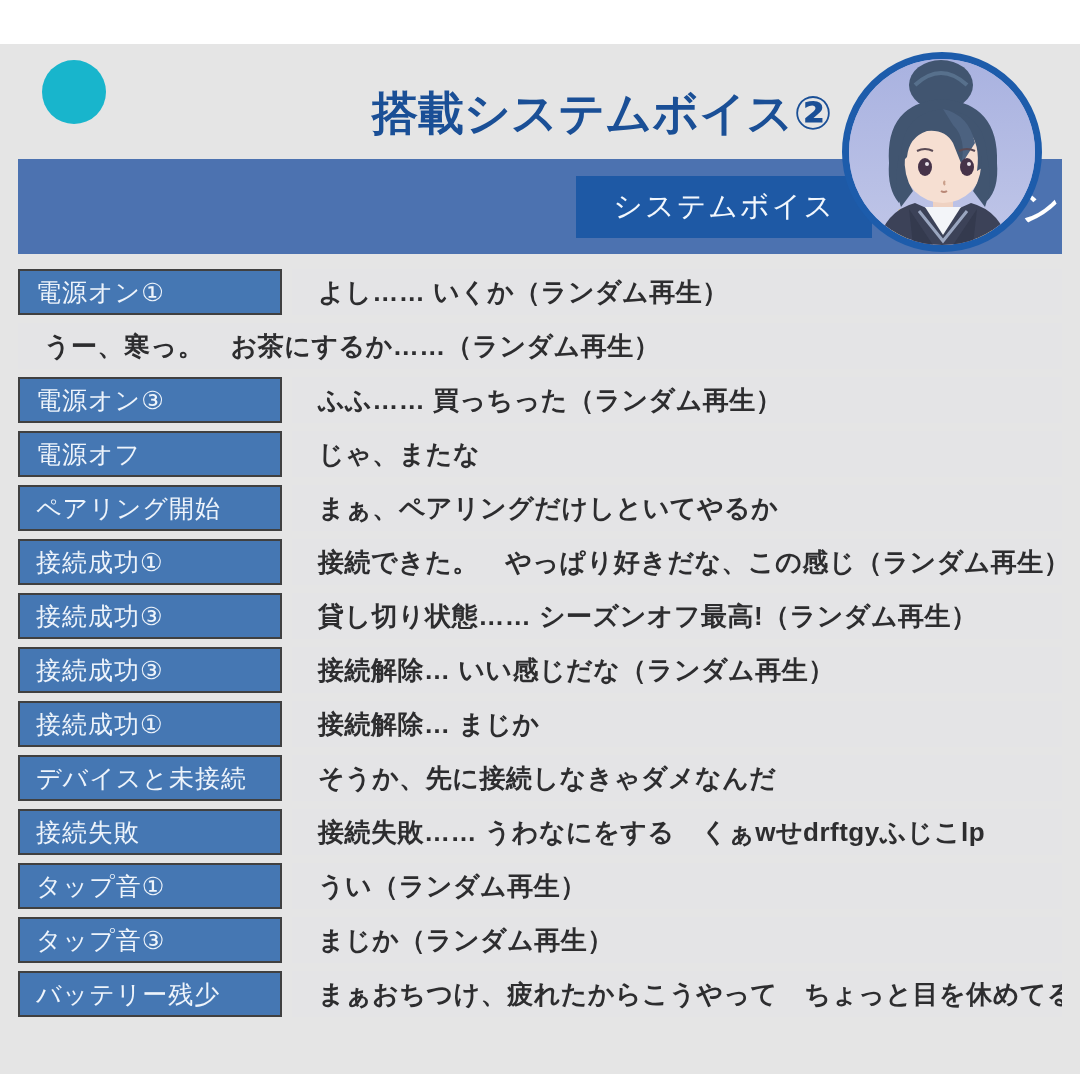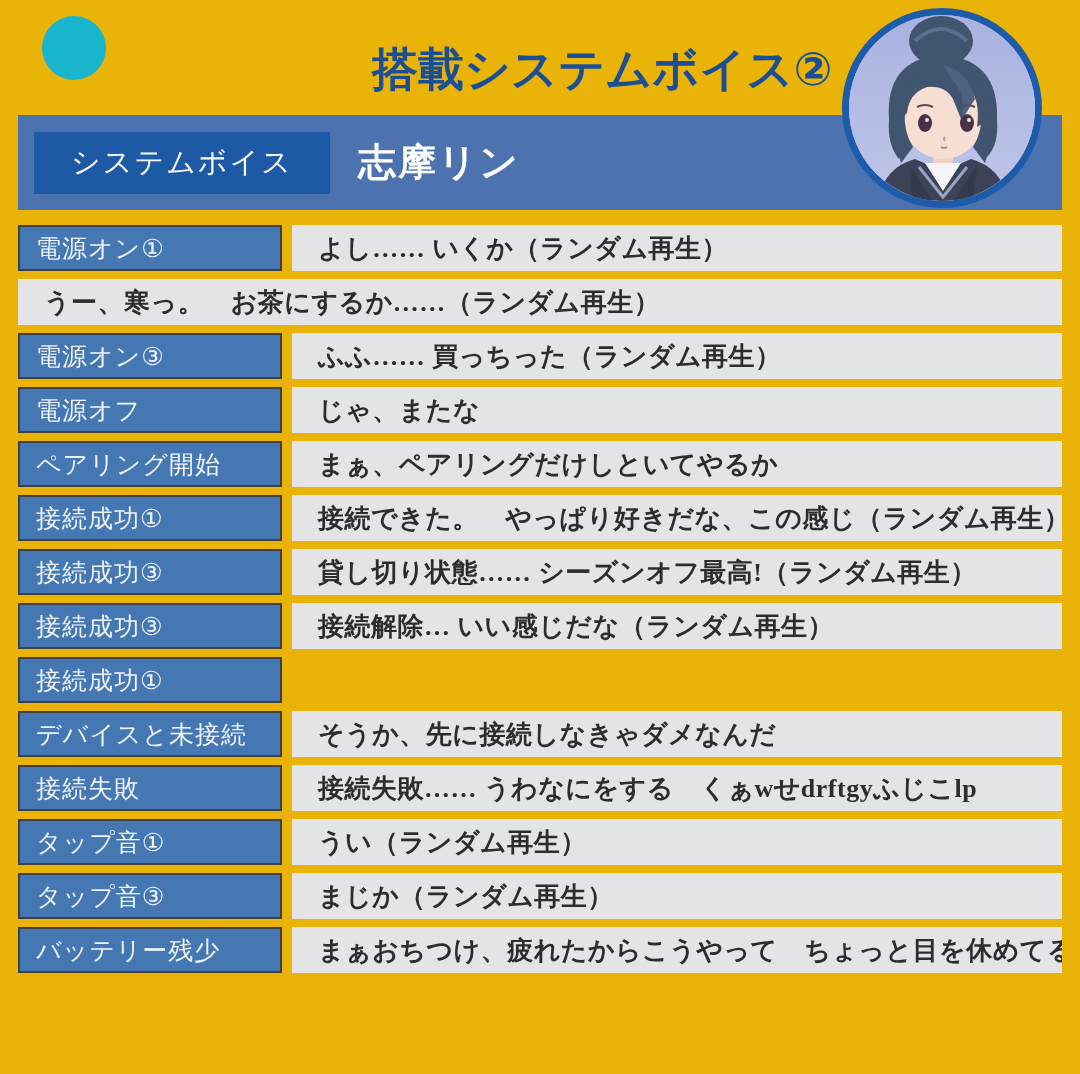--- a/index.html
+++ b/index.html
@@ -1,36 +1,36 @@
 <!DOCTYPE html>
 <html style="--accent_teal: #18b5cc; --title_blue: #1a4f96; --header_bar_blue: #4c72b0; --header_box_blue: #1e59a5; --label_cell_blue: #4577b3; --value_cell_gray: #e4e4e6; --avatar_ring_blue: #1d5cab; --avatar_bg_periwinkle: #aeb6e2;"><head>
 <meta charset="utf-8">
 <style>
   html,body{margin:0;padding:0;background:#ffffff;}
   body{
     width:1080px;height:1074px;position:relative;overflow:hidden;
     font-family:"Liberation Sans","DejaVu Sans",sans-serif;
   }
-  .page{position:absolute;inset:0;background:#eab308;}
+  .page{position:absolute;inset:0;background:#e5e5e5;margin-top:44px;}
 
   .teal-dot{
     position:absolute;left:42px;top:16px;width:64px;height:64px;
     border-radius:50%;background:var(--accent_teal,#18b5cc);
   }
 
   .title{
     position:absolute;left:372px;top:40px;margin:0;
     font-size:46px;line-height:58px;font-weight:800;
     color:var(--title_blue,#1a4f96);letter-spacing:0px;white-space:nowrap;
   }
 
   .header-bar{
     position:absolute;left:18px;top:115px;width:1044px;height:95px;
     background:var(--header_bar_blue,#4c72b0);
-    display:flex;align-items:center;z-index:1;
+    display:flex;align-items:center;z-index:1;justify-content:flex-end;
   }
   .header-box{
     margin-left:16px;width:296px;height:62px;
     background:var(--header_box_blue,#1e59a5);
     display:flex;align-items:center;justify-content:center;
     color:#f2f7fd;font-size:29px;letter-spacing:2px;font-weight:500;
   }
   .header-name{
     margin-left:28px;color:#ffffff;font-size:38px;font-weight:700;
     letter-spacing:2px;white-space:nowrap;
@@ -55,21 +55,20 @@
     border:2px solid #404040;
     color:#eef4fb;font-size:25px;font-weight:500;letter-spacing:1px;
     display:flex;align-items:center;padding-left:16px;white-space:nowrap;
   }
   .row-value{
     box-sizing:border-box;flex:1;
     background:var(--value_cell_gray,#e4e4e6);
     color:#2d2d2f;font-size:26px;font-weight:600;letter-spacing:0.5px;
     display:flex;align-items:center;padding-left:26px;white-space:nowrap;
     overflow:hidden;
-    font-family:Liberation Serif, serif;
   }
 </style>
 </head>
 <body>
 
 <div class="page">
 
   <div class="teal-dot"></div>
 
   <h1 class="title">搭載システムボイス②</h1>
@@ -164,20 +163,21 @@
       <div class="row-value">貸し切り状態…… シーズンオフ最高!（ランダム再生）</div>
     </div>
 
     <div class="row">
       <div class="row-label">接続成功③</div>
       <div class="row-value">接続解除… いい感じだな（ランダム再生）</div>
     </div>
 
     <div class="row">
       <div class="row-label">接続成功①</div>
+      <div class="row-value">接続解除… まじか</div>
     </div>
 
     <div class="row">
       <div class="row-label">デバイスと未接続</div>
       <div class="row-value">そうか、先に接続しなきゃダメなんだ</div>
     </div>
 
     <div class="row">
       <div class="row-label">接続失敗</div>
       <div class="row-value">接続失敗…… うわなにをする　くぁwせdrftgyふじこlp</div>

